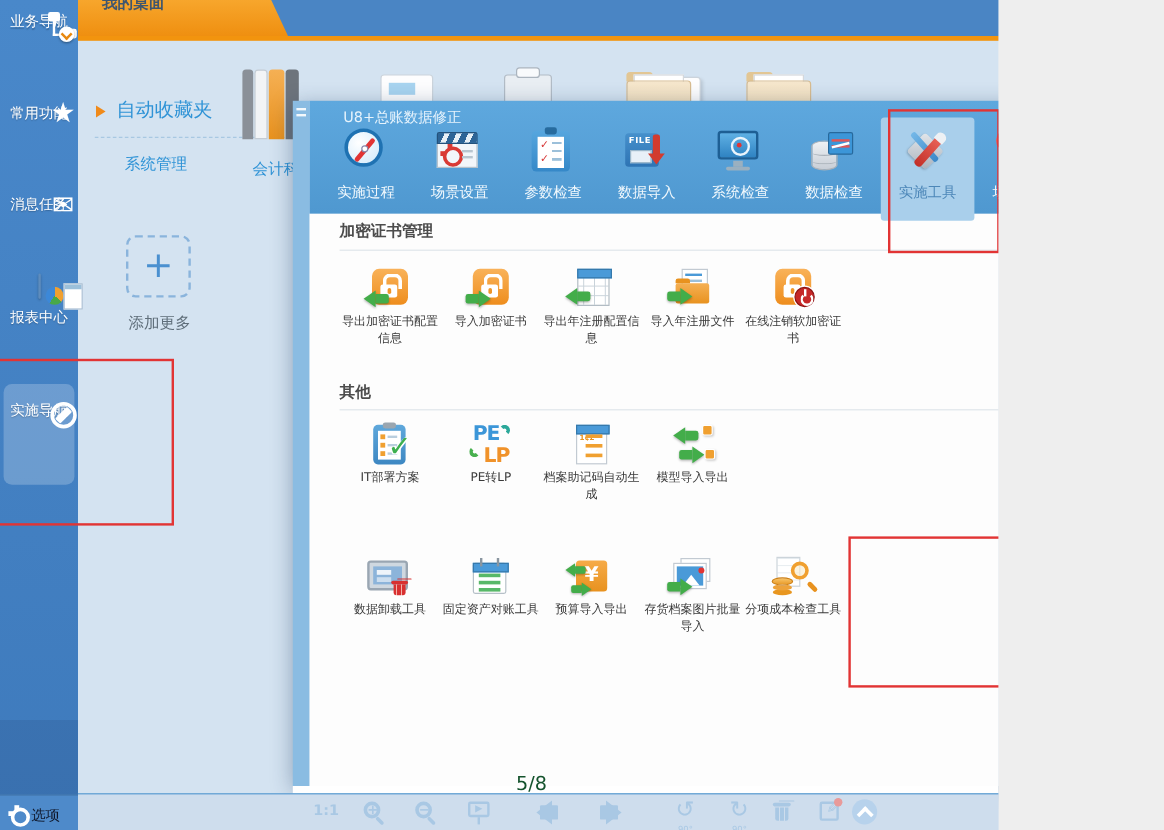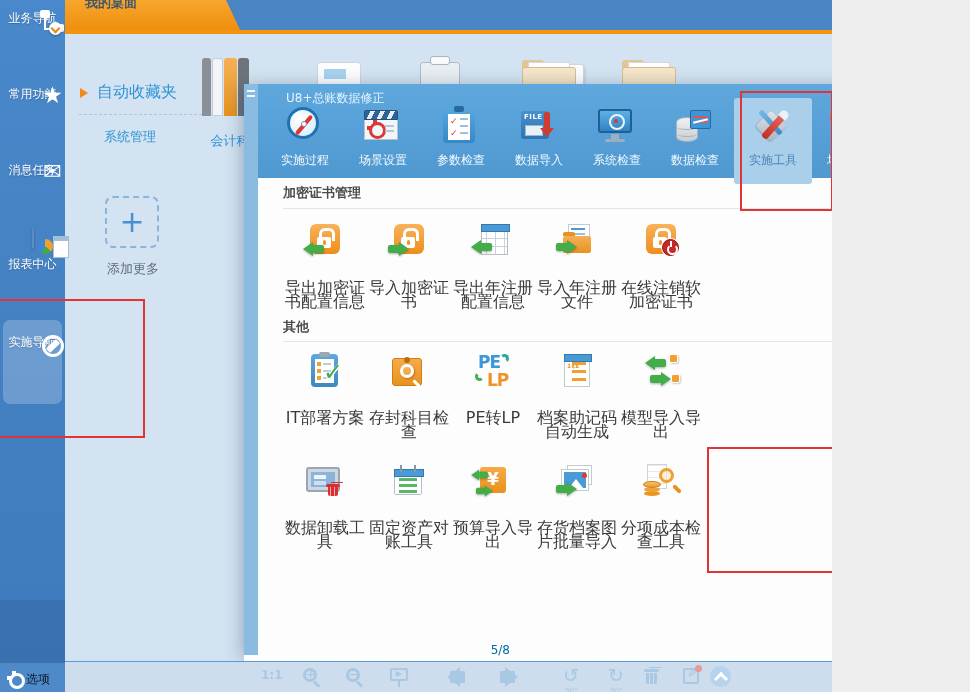--- a/index.html
+++ b/index.html
@@ -91,22 +91,22 @@
 .ni .ic{position:relative;margin:6px auto 0}
 .ni .nl{display:block;position:relative;margin-top:6px;font-size:12px;color:#f2f9fd}
 .ni.sel .nl{color:#4d87b8}
 #wm1{position:absolute;left:684px;top:44px;font-size:30px;font-weight:bold;color:rgba(255,255,255,.7);white-space:nowrap}
 #wm2{position:absolute;left:684px;top:78px;font-size:16px;font-weight:bold;color:rgba(255,255,255,.65);white-space:nowrap}
 #ocontent{position:absolute;left:0;top:94px;width:716px;height:477px;background:#fdfdfd;z-index:2}
 .shead{position:absolute;left:25px;font-size:13px;font-weight:bold;color:#4c4c4c}
 .sdiv{position:absolute;left:25px;width:672px;border-top:1px solid #dfe5ea}
 .grow{position:absolute;left:25px;display:flex}
 .gi{position:relative;width:84px;flex:none;text-align:center;cursor:pointer}
-.gi .gl{display:block;margin-top:19px;font-size:16px;line-height:14px;color:#3a3a3a}
-#pag{position:absolute;left:172px;top:465px;width:80px;text-align:right;font-size:12px;color:#0369a1}
+.gi .gl{display:block;margin-top:0;font-size:10px;line-height:14px;color:#3a3a3a}
+#pag{position:absolute;left:172px;top:465px;width:80px;text-align:left;font-size:16px;color:#14532d}
 
 
 .ic{position:relative;display:block;width:44px;height:40px;margin:0 auto}
 .garr{position:absolute;width:22px;height:14px;filter:drop-shadow(0 1px 1px rgba(0,0,0,.3))}
 .garr:before{content:"";position:absolute;left:0;top:0;border-top:7px solid transparent;border-bottom:7px solid transparent;border-right:10px solid #43ad4a}
 .garr:after{content:"";position:absolute;left:10px;top:3px;width:11px;height:8px;background:#43ad4a;border-radius:0 2px 2px 0}
 .garr.r{transform:scaleX(-1)}
 .garr.sm{transform:scale(.8)}
 .garr.rsm{transform:scale(-.8,.8)}
 .tileO{left:7px;top:2px;width:30px;height:30px;border-radius:6px;background:linear-gradient(#f9b259,#ee8d1d)}
@@ -474,27 +474,20 @@
           <div class="gi">
             <span class="ic icItc">
                 <i class="bk"></i>
                 <i class="cl"></i>
                 <i class="pp"></i>
                 <i class="ck"></i>
               </span>
             <span class="gl">IT部署方案</span>
           </div>
           <div class="gi">
-            <span class="ic icEnv">
-                <i class="ev"></i>
-                <i class="mg"></i>
-              </span>
-            <span class="gl">存封科目检查</span>
-          </div>
-          <div class="gi">
             <span class="ic icPe">
                 <i class="pe"></i>
                 <i class="lp"></i>
                 <i class="a1"></i>
                 <i class="a2"></i>
               </span>
             <span class="gl">PE转LP</span>
           </div>
           <div class="gi">
             <span class="ic icNum">

